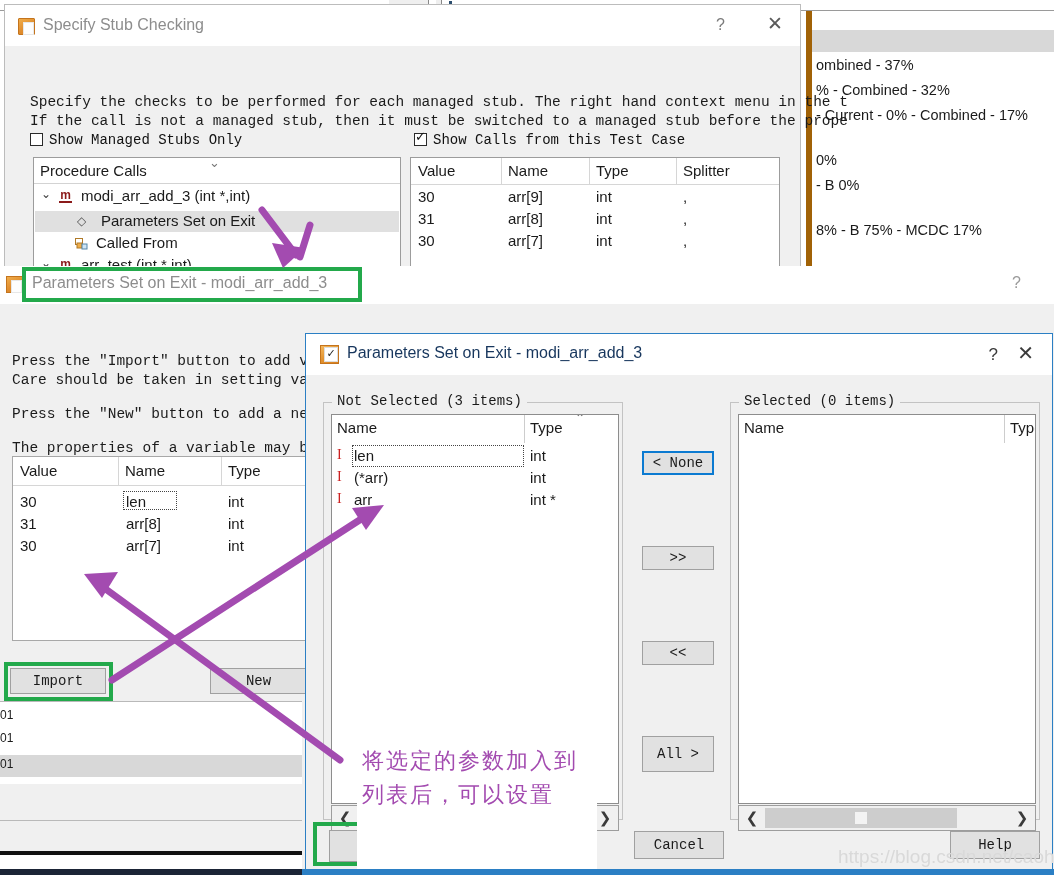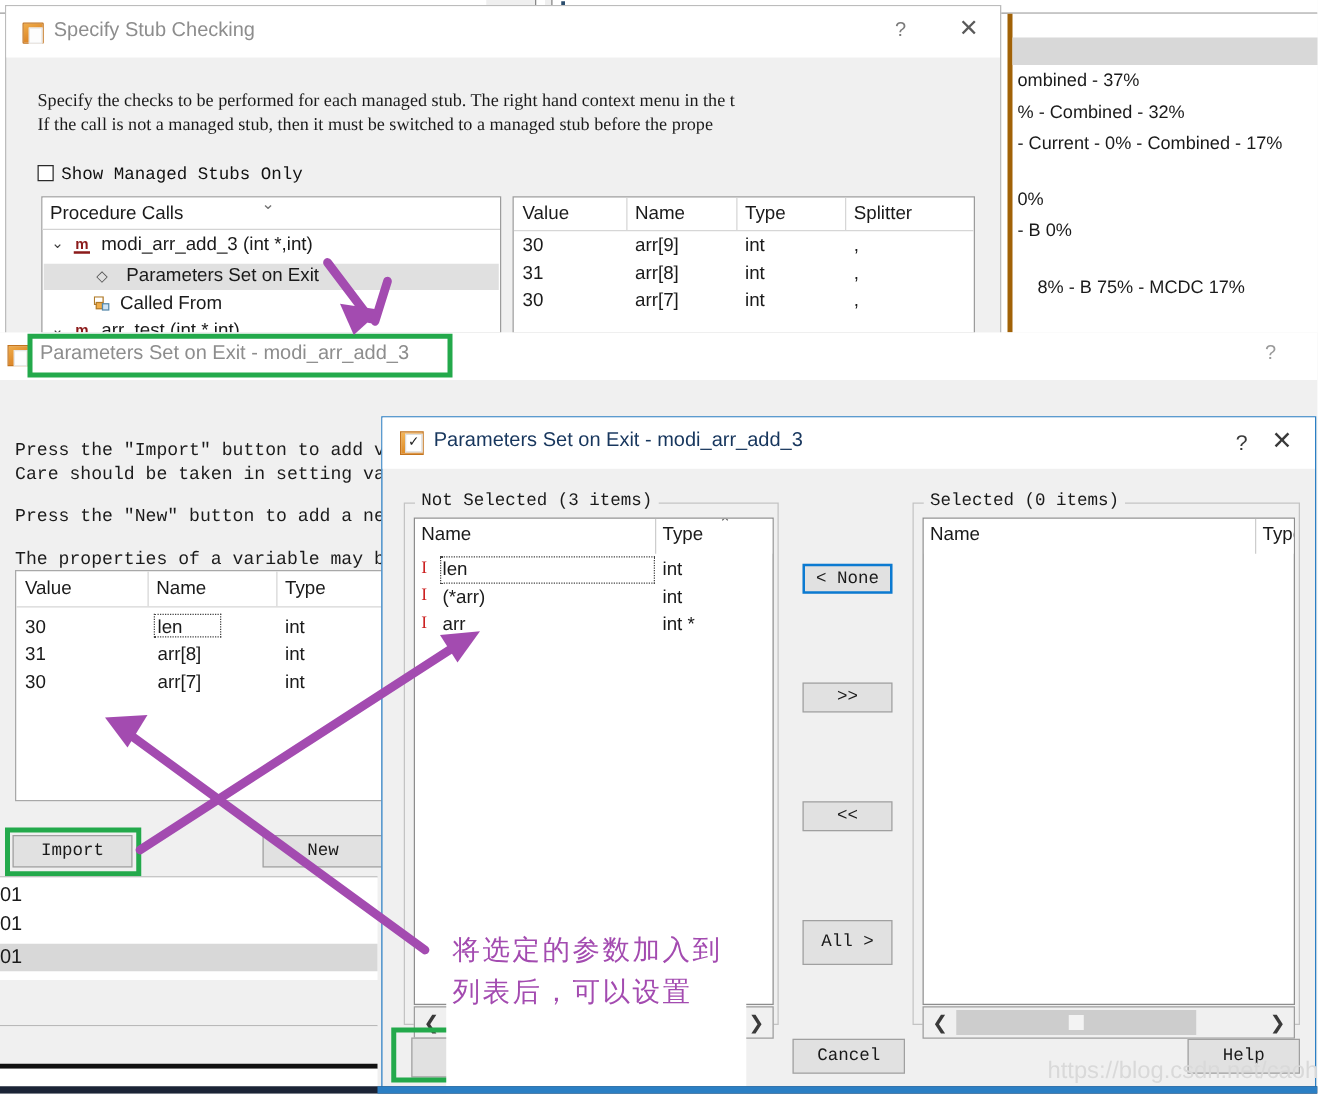--- a/index.html
+++ b/index.html
@@ -19,21 +19,21 @@
 
   
   .desktop { position:absolute; inset:0; background:#ffffff; }
 
   
   .top-strip { left:0; top:0; width:1054px; height:11px; background:#ffffff; }
   .top-strip .tabbit { position:absolute; top:0; height:10px; background:#efefef; border-right:1px solid #888; }
   .top-strip .line { position:absolute; left:0; top:10px; width:1054px; height:1px; background:#9a9a9a; }
 
   
-  .cov-panel { left:806px; top:11px; width:248px; height:255px; background:#ffffff; border-left:4px solid #a16207; }
+  .cov-panel { left:806px; top:11px; width:248px; height:255px; background:#ffffff; border-left:6px solid #a16207; }
   .cov-head  { position:absolute; left:0; top:19px; width:248px; height:22px; background:#d8d8d8; }
   .cov-line  { position:absolute; left:4px; font-size:14.5px; color:#1a1a1a; white-space:nowrap; }
 
   
   .win-stub {
     left:4px; top:4px; width:797px; height:265px;
     background:#f0f0f0; border:1px solid #bcbcbc;
     box-shadow: 0 0 0 0 rgba(0,0,0,0);
   }
   .win-stub .titlebar { position:absolute; left:0; top:0; width:795px; height:41px; background:#ffffff; }
@@ -43,21 +43,21 @@
     border:1px solid #c4741d; border-radius:1px;
   }
   .win-icon::after {
     content:""; position:absolute; left:4px; top:3px; width:9px; height:11px;
     background:#fdfdfd; border:1px solid #e7e7e7;
   }
   .win-title { position:absolute; left:38px; top:11px; font-size:16px; color:#8d8d8d; white-space:nowrap; }
   .tb-q { position:absolute; top:11px; font-size:16px; color:#7b7b7b; }
   .tb-x { position:absolute; top:9px; font-size:19px; color:#5a5a5a; line-height:1; }
 
-  .stub-body-txt { position:absolute; left:25px; font-family:Liberation Serif, serif; font-size:14.5px; color:#1b1b1b; white-space:nowrap; }
+  .stub-body-txt { position:absolute; left:25px; font-family:Liberation Mono, monospace; font-size:14.5px; color:#1b1b1b; white-space:nowrap;margin-top:21px; }
 
   .chk-row { position:absolute; font-family:"Liberation Mono",monospace; font-size:14px; color:#111; }
   .chk-box {
     display:inline-block; width:13px; height:13px; border:1.4px solid #2a2a2a;
     background:#fff; vertical-align:-2px; margin-right:6px; position:relative;
   }
   .chk-box.on::after {
     content:"✓"; position:absolute; left:0px; top:-5px; font-size:13px; color:#111;
     font-family:"DejaVu Sans", sans-serif;
   }
@@ -107,21 +107,21 @@
 
   
   .btn {
     position:absolute; background:#e1e1e1; border:1px solid #a0a0a0;
     font-family:"Liberation Mono",monospace; font-size:14px; color:#1a1a1a;
     display:flex; align-items:center; justify-content:center; cursor:default;
   }
   .btn.focus { border:2px solid #0b7ad1; }
 
   
-  .bgrow { position:absolute; left:0; font-size:16px; color:#1a1a1a; }
+  .bgrow { position:absolute; left:0; font-size:12px; color:#1a1a1a; }
   .bgline { position:absolute; left:0; height:1px; background:#b9b9b9; }
   .bgband { position:absolute; left:0; background:#d8d8d8; }
 
   
   .modal {
     left:305px; top:333px; width:748px; height:538px;
     background:#f0f0f0; border:1px solid #2b7fc4;
   }
   .modal-tb { position:absolute; left:0; top:0; width:746px; height:41px; background:#ffffff; }
   .modal-icon {
@@ -189,36 +189,39 @@
     <div class="abs" style="left:449px; top:1px; width:3px; height:6px; background:#2b4d6e;"></div>
   </div>
 
   <div class="abs cov-panel">
     <div class="cov-head"></div>
     <div class="cov-line" style="top:46px;">ombined - 37%</div>
     <div class="cov-line" style="top:71px;">% - Combined - 32%</div>
     <div class="cov-line" style="top:96px;">- Current - 0% - Combined - 17%</div>
     <div class="cov-line" style="top:141px;">0%</div>
     <div class="cov-line" style="top:166px;">- B 0%</div>
-    <div class="cov-line" style="top:211px;margin-left:16px;">8% - B 75% - MCDC 17%</div>
+    <div class="cov-line" style="top:211px;">8% - B 75% - MCDC 17%</div>
   </div>
 
   <div class="abs win-stub">
     <div class="titlebar">
       <div class="win-icon"></div>
       <div class="win-title">Specify Stub Checking</div>
       <div class="tb-q" style="left:711px;">?</div>
       <div class="tb-x" style="left:762px;">✕</div>
     </div>
 
     <div class="stub-body-txt" style="top:68px;">Specify the checks to be performed for each managed stub. The right hand context menu in the t</div>
     <div class="stub-body-txt" style="top:87px;">If the call is not a managed stub, then it must be switched to a managed stub before the prope</div>
 
     <div class="chk-row" style="left:25px; top:127px;">
       <span class="chk-box"></span><span>Show Managed Stubs Only</span>
+    </div>
+    <div class="chk-row" style="left:409px; top:127px;">
+      <span class="chk-box on"></span><span>Show Calls from this Test Case</span>
     </div>
 
     <div class="abs tree-panel">
       <div class="tree-hdr">
         <span>Procedure Calls</span>
         <span class="caret">⌄</span>
       </div>
 
       <div class="tsel" style="top:53px;"></div>
 

